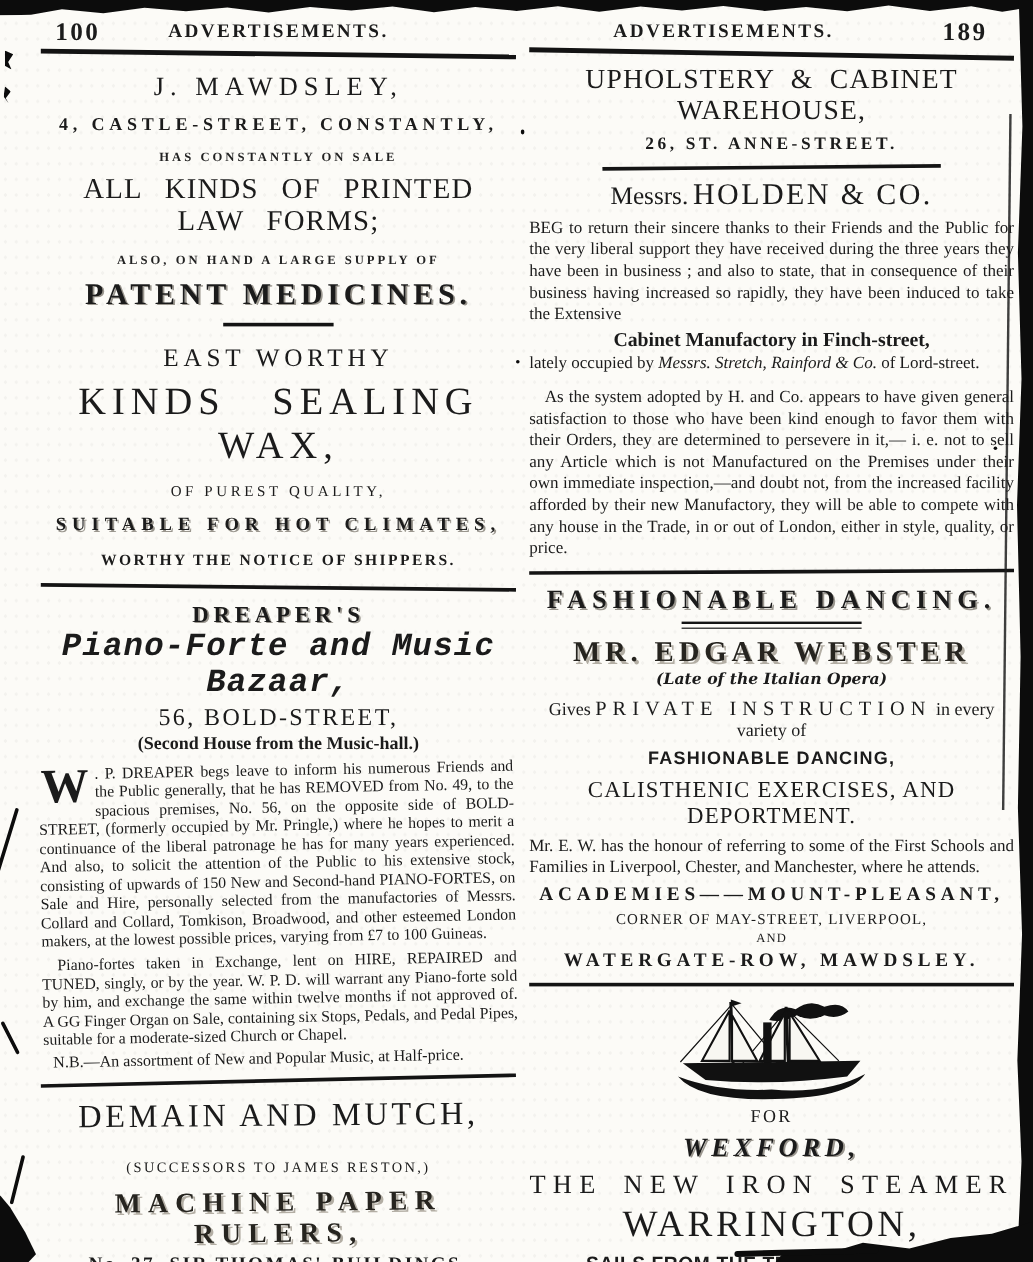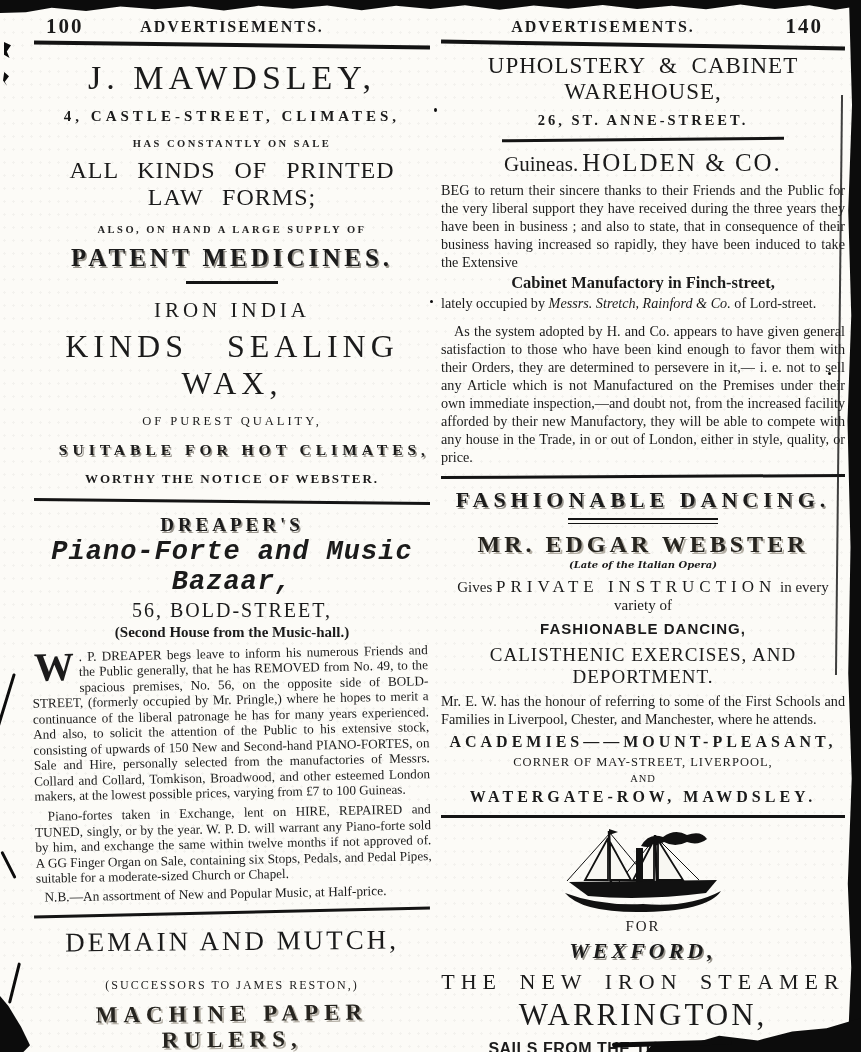--- a/index.html
+++ b/index.html
@@ -26,30 +26,30 @@
   
   .ctr{text-align:center;}
   .rule{height:3px;background:#141414;}
   .short-rule{width:92px;height:3px;background:#141414;margin:9px auto 0;}
   .shadowed{text-shadow:1.5px 1.5px 0 #9a968e;}
   .outlined{color:#26241f;text-shadow:2px 2px 0 #b3aea4;}
   .blackletter{font-family:Liberation Mono, monospace;font-weight:bold;font-style:italic;}
   .sans{font-family:"Liberation Sans", sans-serif;}
 
   
-  .maw-title{font-size:34px;letter-spacing:5px;margin-top:12px;}
+  .maw-title{font-size:22px;letter-spacing:5px;margin-top:12px;}
   .maw-addr{font-size:15px;font-weight:bold;letter-spacing:4px;margin-top:11px;}
   .tiny-caps{font-size:10.5px;font-weight:bold;letter-spacing:2.5px;margin-top:13px;color:#232323;}
   .law-forms{font-size:24px;letter-spacing:1px;word-spacing:12px;margin-top:8px;}
   .patent{font-size:25px;font-weight:bold;letter-spacing:4px;margin-top:9px;}
 
   .east-india{font-size:21px;letter-spacing:4px;margin-top:14px;}
   .wax{font-size:32px;letter-spacing:5px;word-spacing:26px;margin-top:5px;}
   .quality{font-size:12.5px;letter-spacing:3px;margin-top:12px;}
-  .climates{font-size:15.5px;font-weight:bold;letter-spacing:5px;margin-top:12px;text-align:right;}
+  .climates{font-size:15.5px;font-weight:bold;letter-spacing:5px;margin-top:12px;}
   .shippers{font-size:13px;font-weight:bold;letter-spacing:2px;margin-top:12px;}
   .rule-wax{margin-top:13px;transform:rotate(0.6deg);}
 
   .dreaper-name{font-size:19px;font-weight:bold;letter-spacing:4px;margin-top:11px;}
   .dreaper-bazaar{font-size:27px;margin-top:1px;letter-spacing:1px;}
   .bold-street{font-size:20px;letter-spacing:2px;margin-top:2px;}
   .music-hall{font-size:15px;font-weight:bold;margin-top:2px;}
   .body-par{font-size:13.2px;line-height:1.17;text-align:justify;margin:5px 0 0;}
   .indent{text-indent:13px;}
   .dropcap{float:left;font-size:40px;line-height:.72;padding:4px 5px 0 2px;font-weight:bold;}
@@ -71,21 +71,21 @@
   .holden-firm{font-size:25px;letter-spacing:2px;}
   .r-par{font-size:14.2px;line-height:1.27;text-align:justify;margin:4px 0 0;}
   .manufactory{font-size:16.5px;font-weight:bold;margin-top:2px;}
   .lately-line{font-size:14.2px;margin-top:2px;}
   .ital{font-style:italic;}
   .rule-holden{margin-top:9px;transform:rotate(-0.3deg);}
 
   .dancing-title{font-size:22px;font-weight:bold;letter-spacing:5px;margin-top:9px;}
   .double-rule{width:150px;margin:5px auto 0;border-top:2px solid #141414;border-bottom:1px solid #141414;height:3px;}
   .webster{font-size:24px;font-weight:bold;letter-spacing:4px;margin-top:7px;}
-  .opera{font-size:10px;font-weight:bold;font-style:italic;margin-top:1px;font-family:"DejaVu Serif",serif;}
+  .opera{font-size:13px;font-weight:bold;font-style:italic;margin-top:1px;font-family:"DejaVu Serif",serif;}
   .gives-line{margin-top:7px;font-size:15px;}
   .private{font-size:17px;letter-spacing:5px;}
   .fd2{font-size:15px;font-weight:bold;letter-spacing:1px;margin-top:6px;}
   .calisthenic{font-size:19px;letter-spacing:1px;margin-top:7px;}
   .academies{font-size:16px;font-weight:bold;letter-spacing:4px;margin-top:5px;}
   .corner{font-size:12.5px;letter-spacing:1px;margin-top:4px;}
   .and-word{font-size:10.5px;letter-spacing:1px;margin-top:3px;}
   .watergate{font-size:16px;font-weight:bold;letter-spacing:4px;margin-top:4px;}
   .rule-dancing{margin-top:9px;}
 
@@ -129,34 +129,34 @@
 
   <div class="page page-left">
     <div class="header-row">
       <span class="page-num pn-left">100</span>
       <span class="running-title">ADVERTISEMENTS.</span>
     </div>
     <div class="header-rule hrule-l"></div>
 
     <div class="ctr">
       <div class="maw-title">J. MAWDSLEY,</div>
-      <div class="maw-addr">4, CASTLE-STREET, CLIMATES,</div>
+      <div class="maw-addr">4, CASTLE-STREET, CONSTANTLY,</div>
       <div class="tiny-caps">HAS CONSTANTLY ON SALE</div>
       <div class="law-forms">ALL KINDS OF PRINTED LAW FORMS;</div>
       <div class="tiny-caps">ALSO, ON HAND A LARGE SUPPLY OF</div>
       <div class="patent shadowed">PATENT MEDICINES.</div>
       <div class="short-rule"></div>
     </div>
 
     <div class="ctr">
-      <div class="east-india">IRON INDIA</div>
+      <div class="east-india">EAST WORTHY</div>
       <div class="wax">KINDS SEALING WAX,</div>
       <div class="quality">OF PUREST QUALITY,</div>
       <div class="climates shadowed">SUITABLE FOR HOT CLIMATES,</div>
-      <div class="shippers">WORTHY THE NOTICE OF WEBSTER.</div>
+      <div class="shippers">WORTHY THE NOTICE OF SHIPPERS.</div>
     </div>
     <div class="rule rule-wax"></div>
 
     <div>
       <div class="ctr dreaper-name shadowed">DREAPER'S</div>
       <div class="ctr dreaper-bazaar blackletter">Piano-Forte and Music Bazaar,</div>
       <div class="ctr bold-street">56, BOLD-STREET,</div>
       <div class="ctr music-hall">(Second House from the Music-hall.)</div>
       <div class="dreaper-body">
         <p class="body-par clearfix"><span class="dropcap">W</span><span>. P. DREAPER begs leave to inform his numerous Friends and the Public generally, that he has REMOVED from No. 49, to the spacious premises, No. 56, on the opposite side of BOLD-STREET, (formerly occupied by Mr. Pringle,) where he hopes to merit a continuance of the liberal patronage he has for many years experienced.  And also, to solicit the attention of the Public to his extensive stock, consisting of upwards of 150 New and Second-hand PIANO-FORTES, on Sale and Hire, personally selected from the manufactories of Messrs. Collard and Collard, Tomkison, Broadwood, and other esteemed London makers, at the lowest possible prices, varying from £7 to 100 Guineas.</span></p>
@@ -171,30 +171,30 @@
       <div class="ctr successors">(SUCCESSORS TO JAMES RESTON,)</div>
       <div class="ctr rulers outlined">MACHINE PAPER RULERS,</div>
       <div class="ctr demain-addr">No. 37, SIR THOMAS'-BUILDINGS,</div>
 
     </div>
   </div>
 
   <div class="page page-right">
     <div class="header-row">
       <span class="running-title rt-right">ADVERTISEMENTS.</span>
-      <span class="page-num pn-right">140</span>
+      <span class="page-num pn-right">189</span>
     </div>
     <div class="header-rule hrule-r"></div>
 
     <div>
       <div class="ctr upholstery">UPHOLSTERY &amp; CABINET WAREHOUSE,</div>
       <div class="ctr anne-street">26, ST. ANNE-STREET.</div>
       <div class="short-rule-r"></div>
       <div class="ctr holden-line">
-        <span class="holden-prefix">Guineas.</span>
+        <span class="holden-prefix">Messrs.</span>
         <span class="holden-firm">HOLDEN &amp; CO.</span>
       </div>
       <p class="r-par">BEG to return their sincere thanks to their Friends and the Public for the very liberal support they have received during the three years they have been in business ;  and also to state, that in consequence of their business having increased so rapidly, they have been induced to take the Extensive</p>
       <div class="ctr manufactory">Cabinet Manufactory in Finch-street,</div>
       <div class="lately-line">
         <span>lately occupied by </span><span class="ital">Messrs. Stretch, Rainford &amp; Co.</span><span> of Lord-street.</span>
       </div>
       <p class="r-par indent" style="margin-top:10px;">As the system adopted by H. and Co. appears to have given general satisfaction to those who have been kind enough to favor them with their Orders, they are determined to persevere in it,— i. e. not to sell any Article which is not Manufactured on the Premises under their own immediate inspection,—and doubt not, from the increased facility afforded by their new Manufactory, they will be able to compete with any house in the Trade, in or out of London, either in style, quality, or price.</p>
     </div>
     <div class="rule rule-holden"></div>

